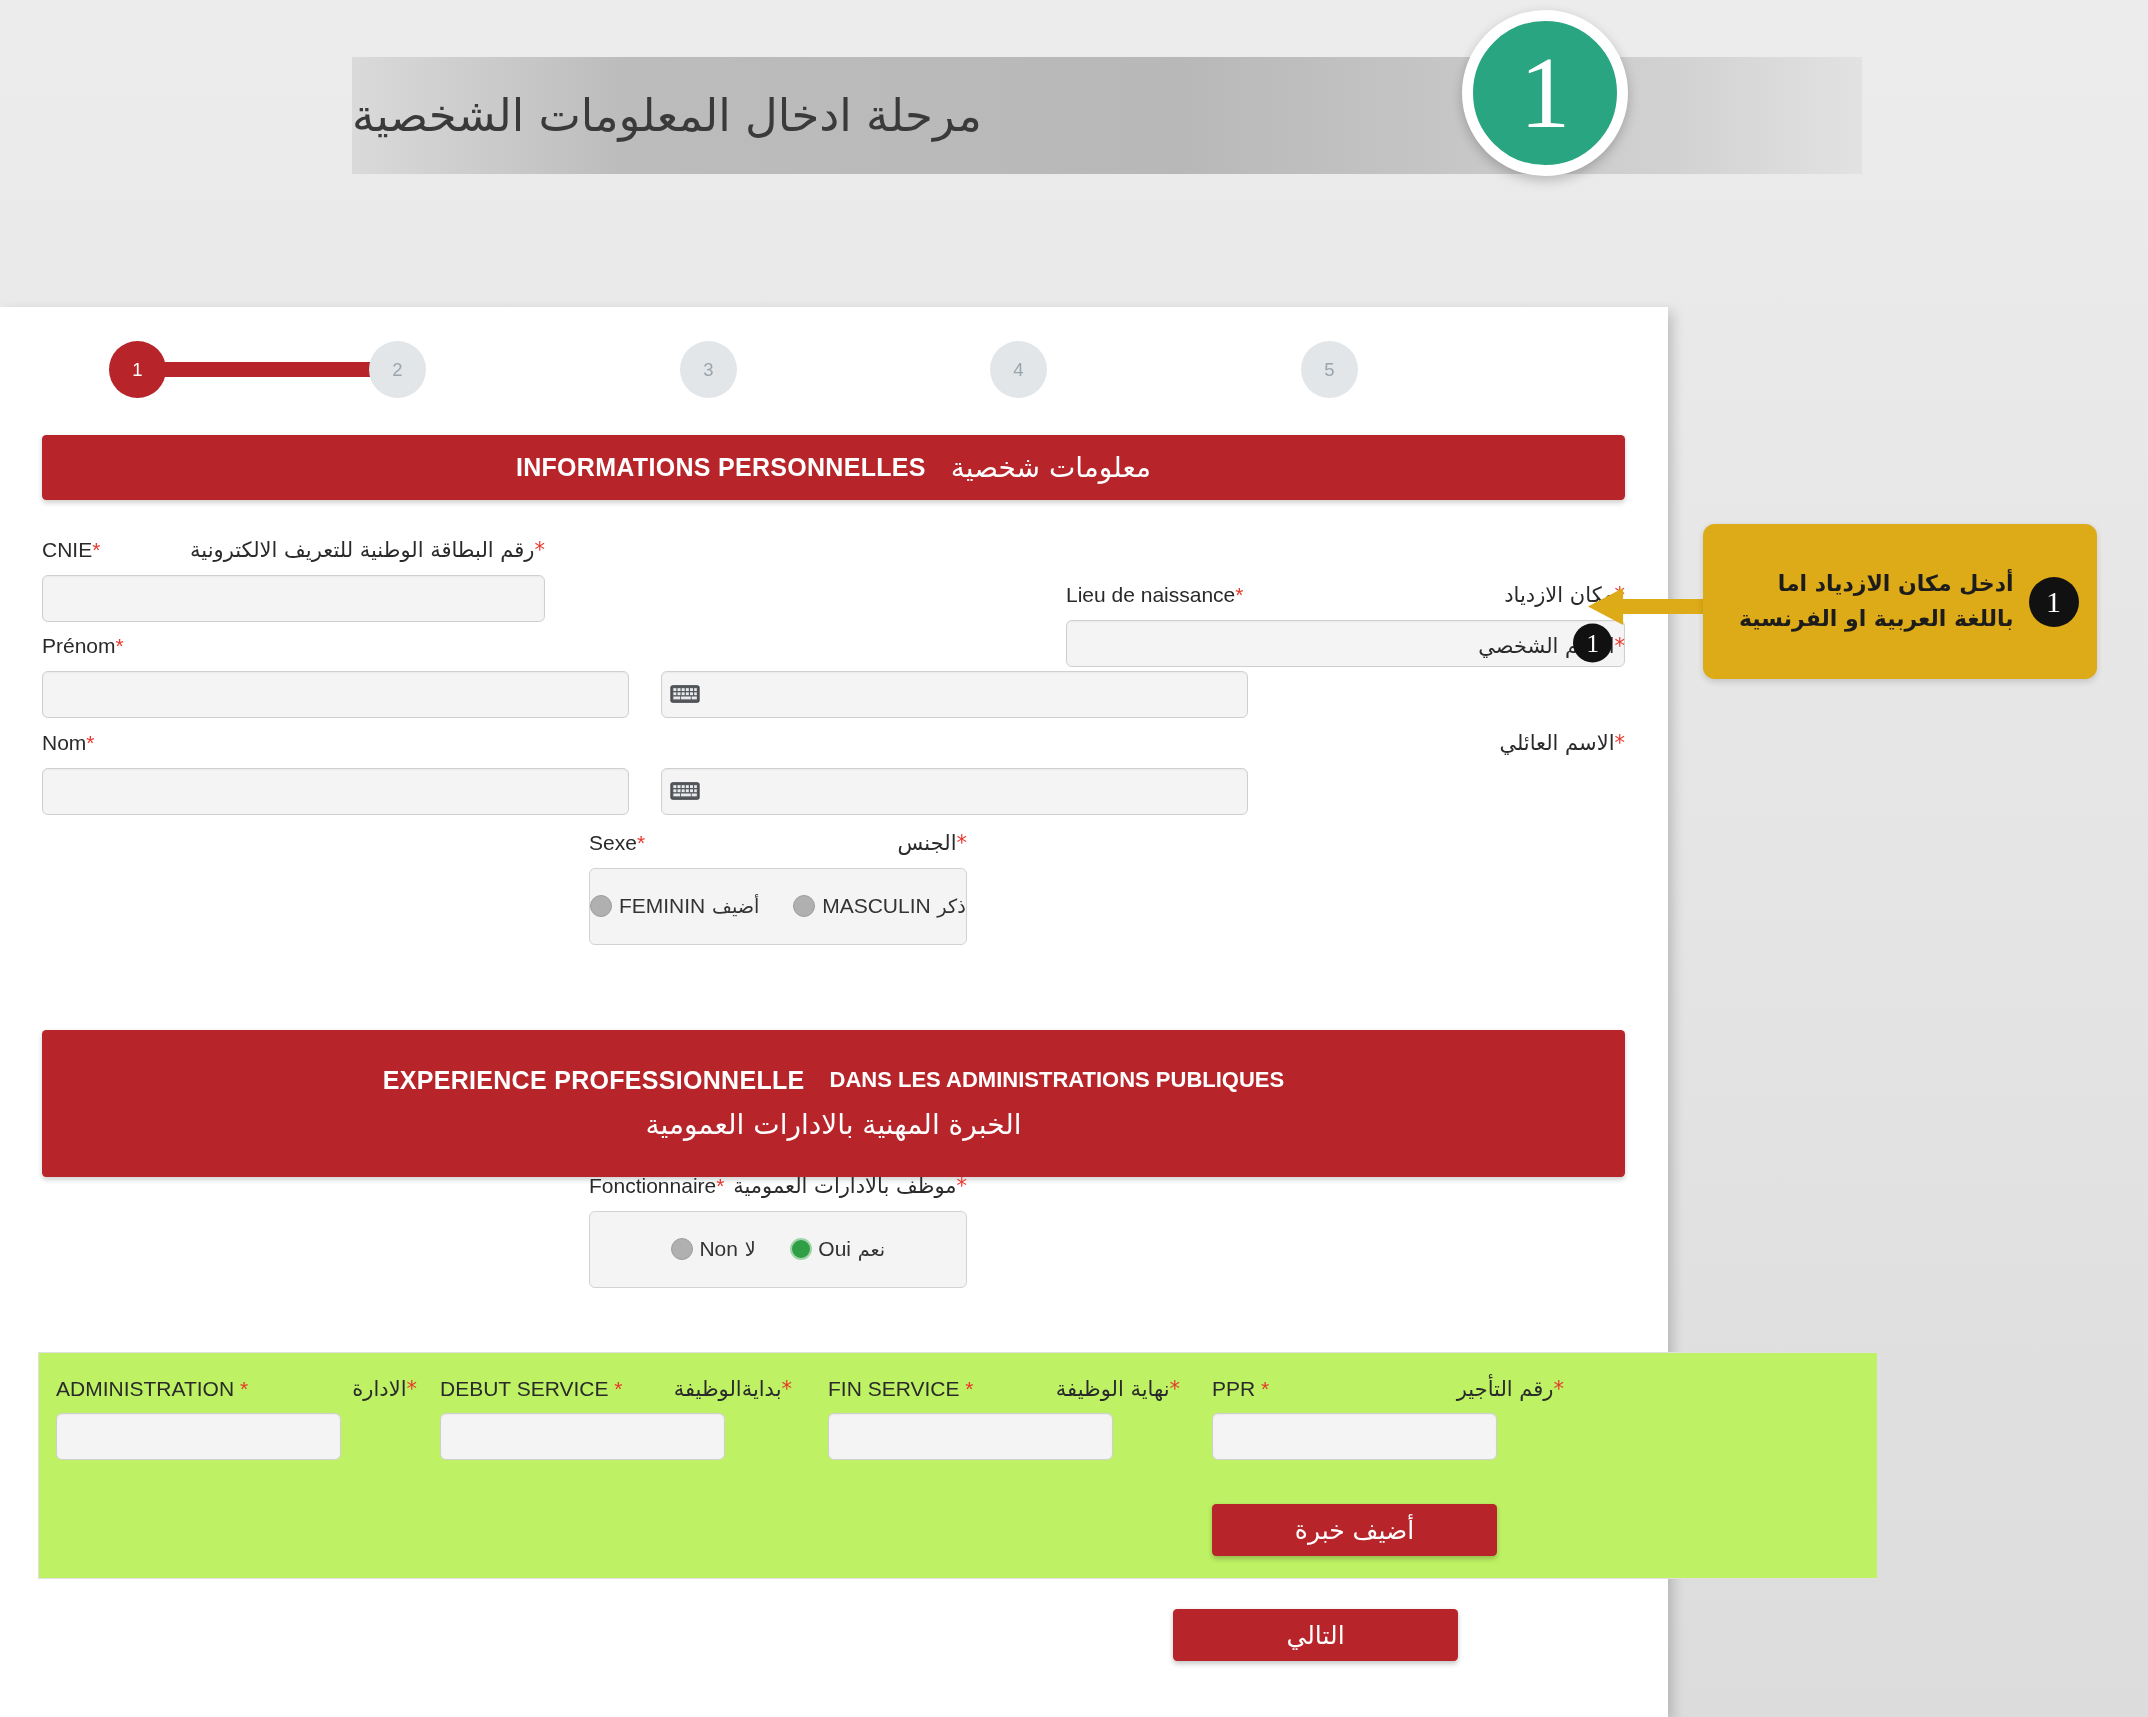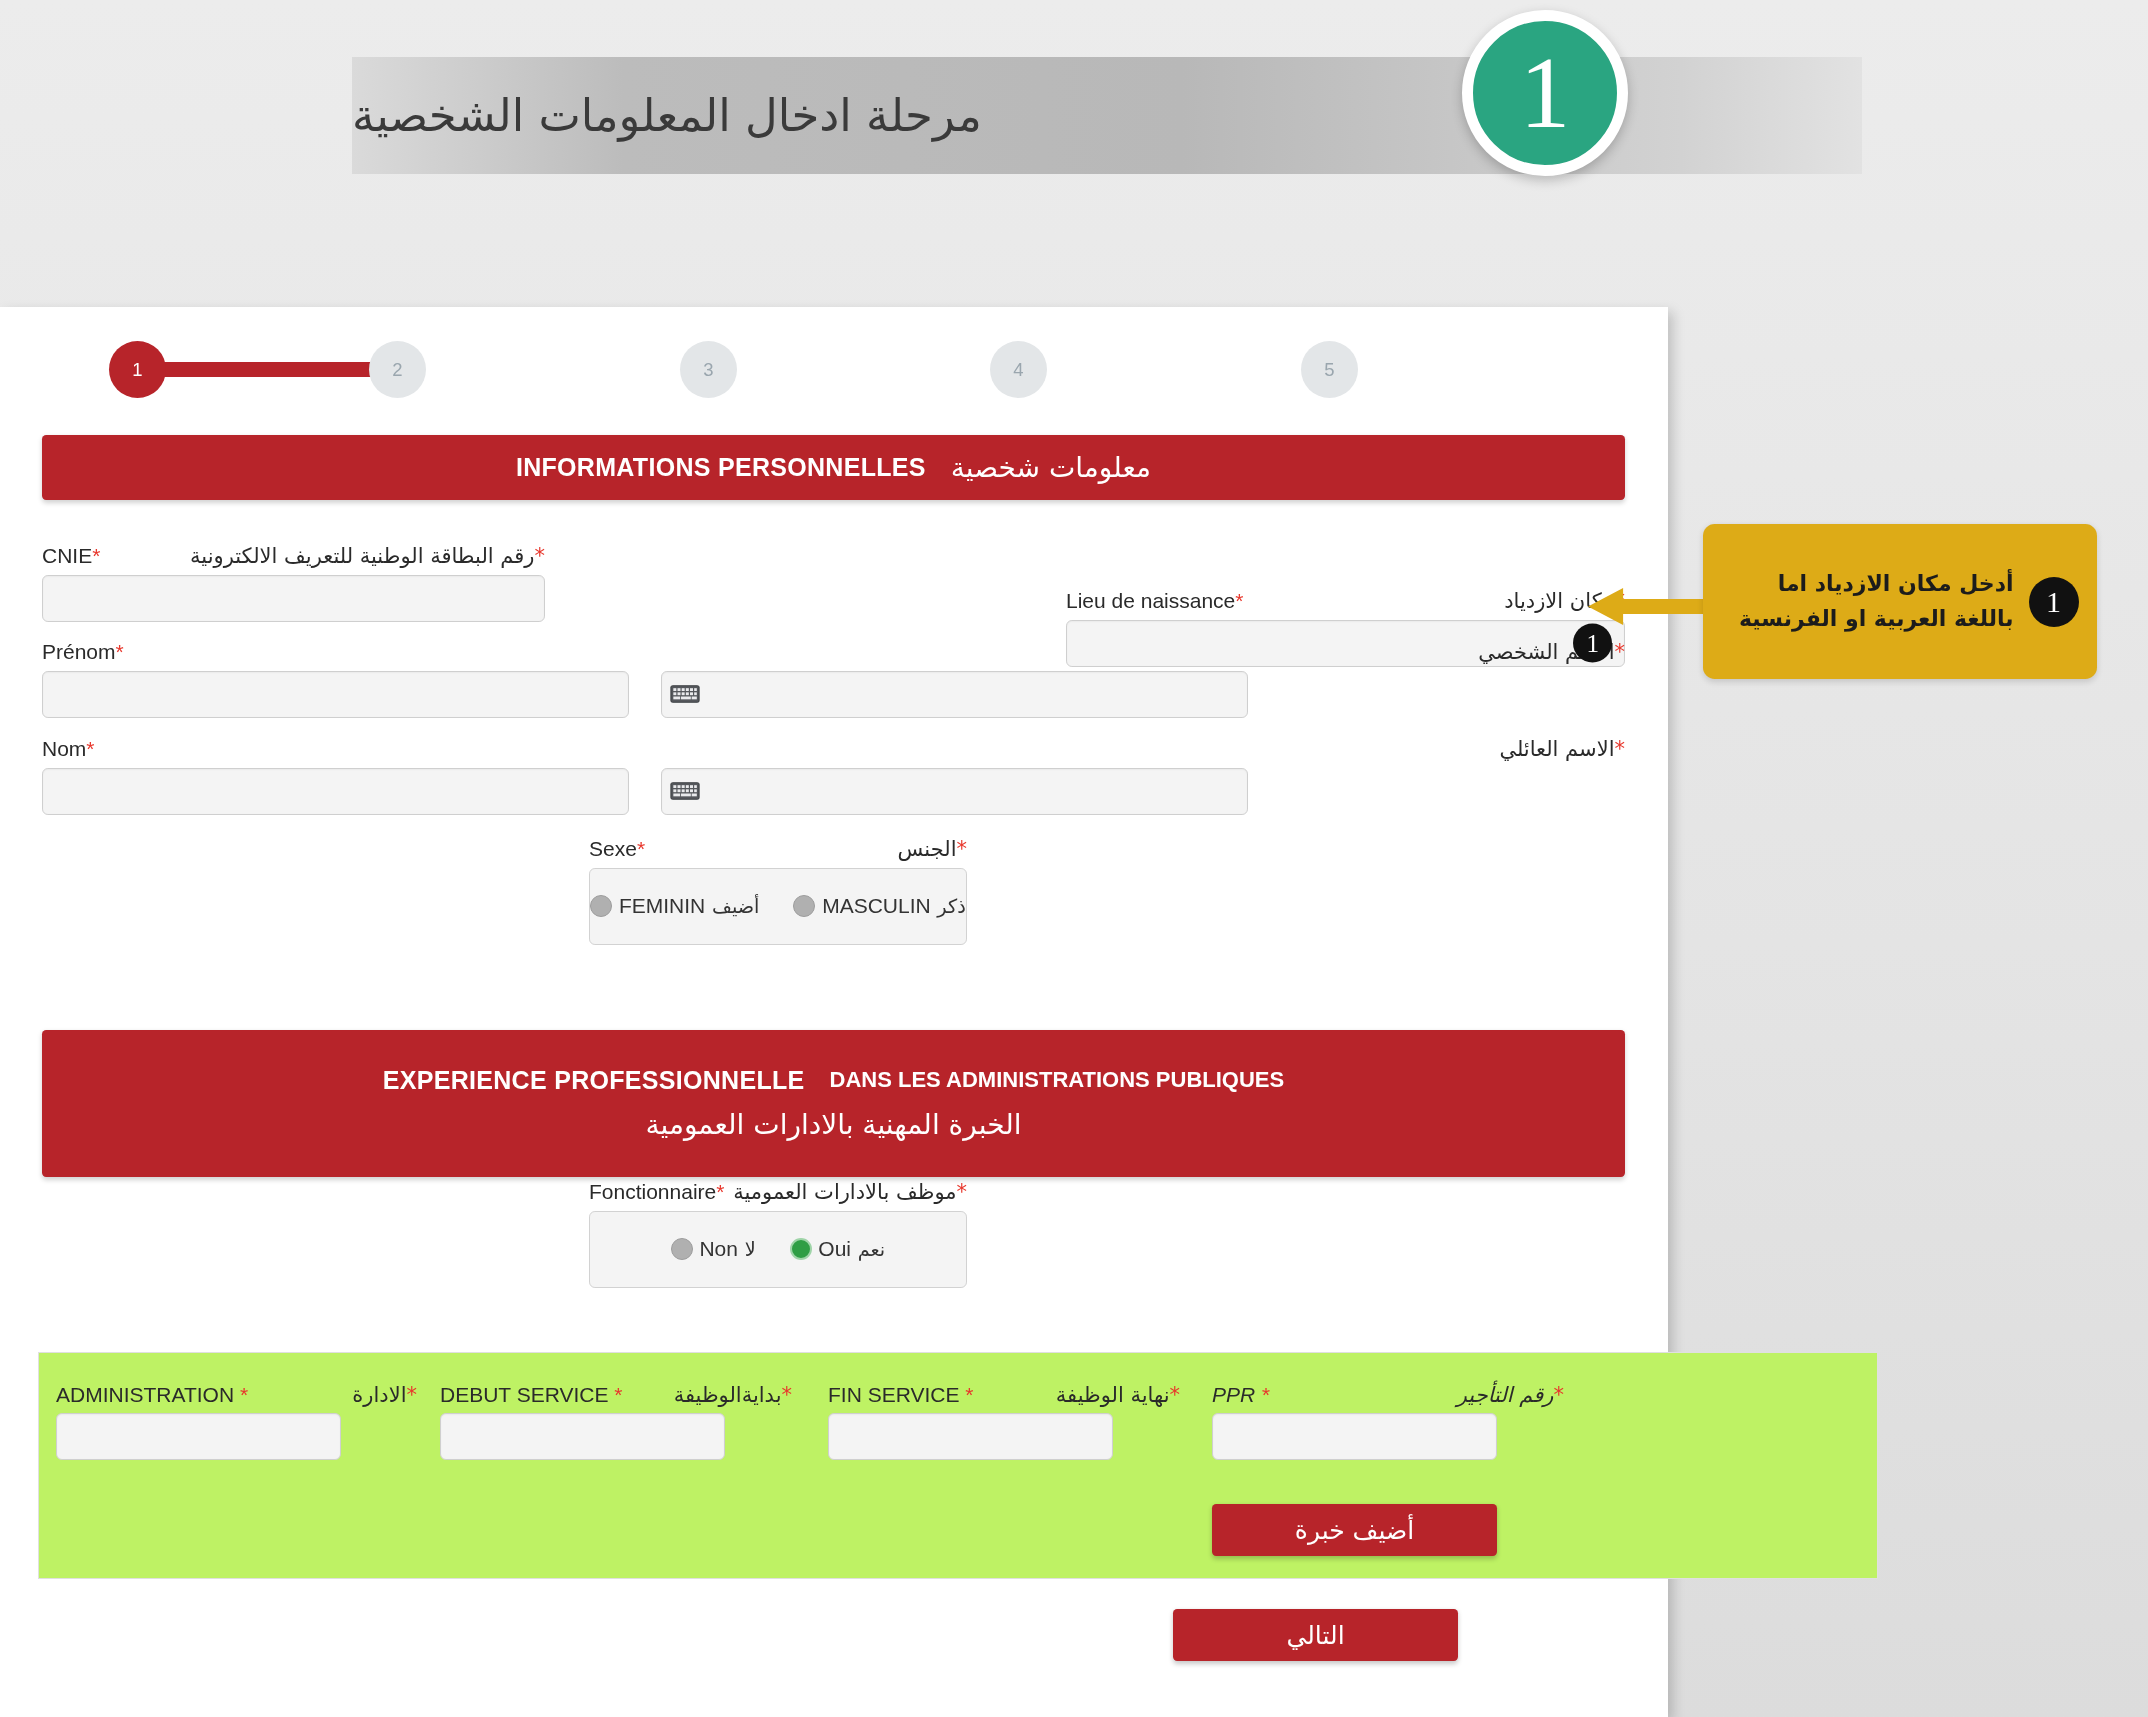--- a/index.html
+++ b/index.html
@@ -76,21 +76,21 @@
   }
   .sec-line{ display:flex; align-items:center; justify-content:center; gap:25px; }
   .sec-fr{ font-size:25px; font-weight:bold; letter-spacing:0.3px; }
   .sec-fr-sm{ font-size:22px; font-weight:bold; }
   .sec-ar{ font-family:"DejaVu Sans", sans-serif; font-size:28px; direction:rtl; }
   .sec-ar2{ font-family:"DejaVu Sans", sans-serif; font-size:28px; direction:rtl; margin-top:13.4px; }
 
   
   .fld{ position:absolute; }
   .lbl-row{
-    display:flex; align-items:flex-end; justify-content:space-between;
+    display:flex; align-items:flex-start; justify-content:space-between;
     width:100%; margin-bottom:6.7px; height:30px;
   }
   .lbl-fr{ font-size:21px; color:#2a2a2a; white-space:nowrap; }
   .lbl-ar{
     font-family:"DejaVu Sans", sans-serif; font-size:21px; color:#2a2a2a;
     direction:rtl; white-space:nowrap;
   }
   .req{ color:#e8372c; }
   .inp{
     width:100%; height:47px;
@@ -362,21 +362,21 @@
     </div>
 
     <div class="fld" style="left:789px;top:23.5px;width:352px;">
       <div class="lbl-row">
         <span class="lbl-fr"><span>FIN SERVICE</span> <span class="req">*</span></span>
         <span class="lbl-ar"><span class="req">*</span><span>نهاية الوظيفة</span></span>
       </div>
       <div class="inp" style="width:285px;"></div>
     </div>
 
-    <div class="fld" style="left:1173px;top:23.5px;width:352px;font-style:italic;">
+    <div class="fld" style="left:1173px;top:23.5px;width:352px;">
       <div class="lbl-row">
         <span class="lbl-fr"><span>PPR</span> <span class="req">*</span></span>
         <span class="lbl-ar"><span class="req">*</span><span>رقم التأجير</span></span>
       </div>
       <div class="inp" style="width:285px;"></div>
     </div>
 
     <button class="btn-red" style="position:absolute;left:1173px;top:151px;width:285px;height:52px;">أضيف خبرة</button>
   </div>
 

